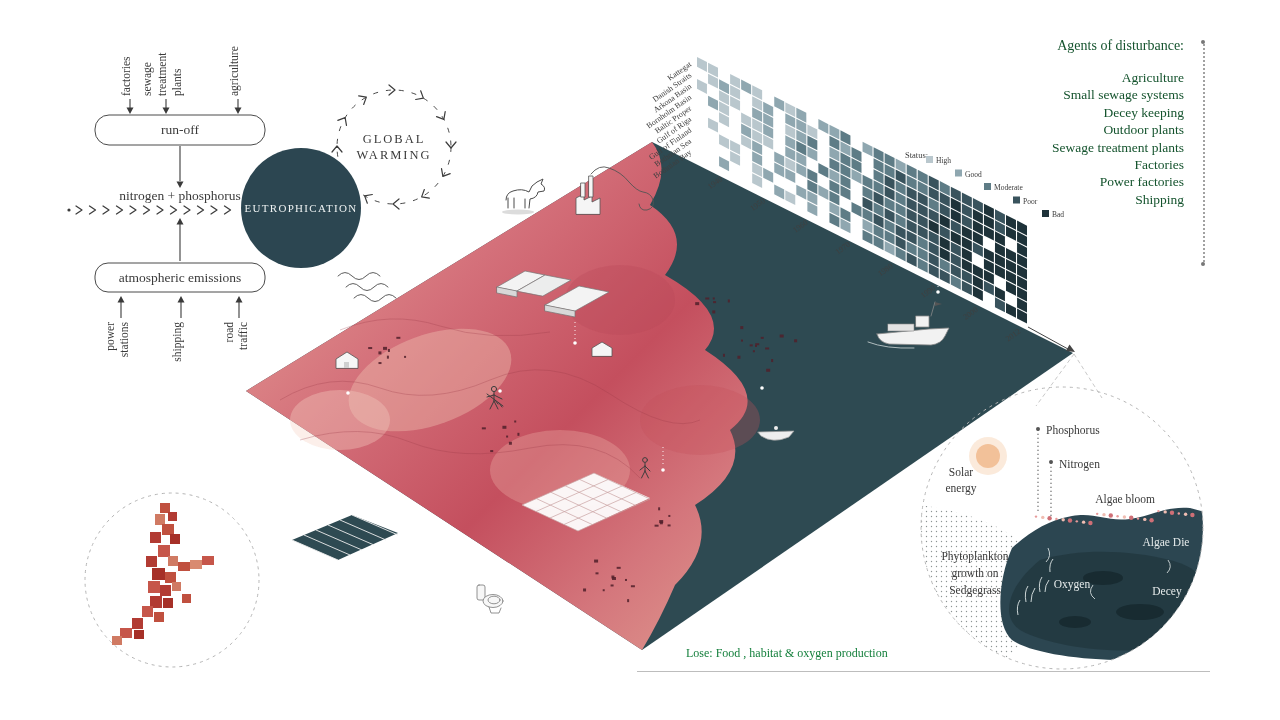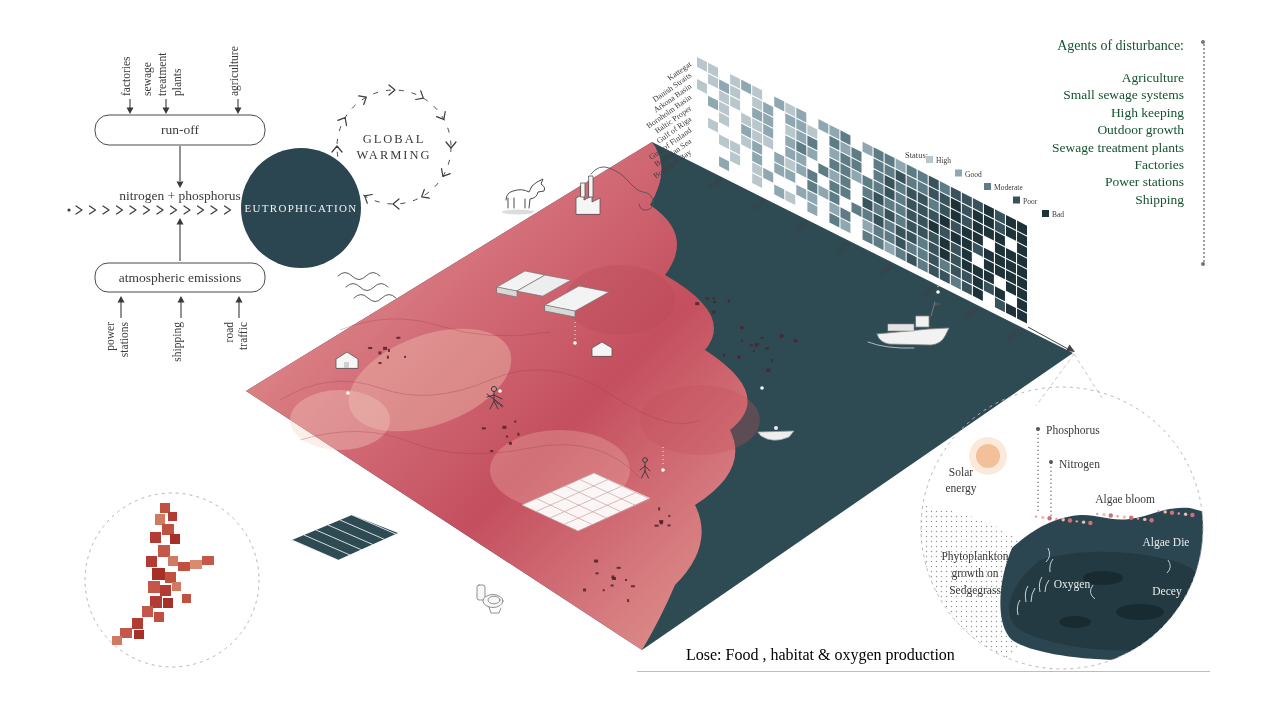--- a/index.html
+++ b/index.html
@@ -19,21 +19,21 @@
   .chev{fill:none;stroke:#3d3d3d;stroke-width:1.3;stroke-linecap:round;stroke-linejoin:round}
   .ringarrow{fill:none;stroke:#3c3c3c;stroke-width:1.2;stroke-linecap:round;stroke-linejoin:round}
   .arrowline{stroke:#3a3a3a;stroke-width:1.1}
   .arrowhead{fill:#3a3a3a}
   .gridline{stroke:#c9a2a2;stroke-width:0.7}
   .hatchline{stroke:#ececec;stroke-width:0.9}
   .illu{stroke-linecap:round;stroke-linejoin:round}
   .agents{position:absolute;top:38px;right:96px;width:230px;text-align:right;color:#14532d}
   .agents-title{font-size:14px;margin:0 0 15px 0}
   .agent-item{font-size:13.5px;line-height:17.4px}
-  .caption{position:absolute;left:686px;top:646px;font-size:16px;color:#000000}
+  .caption{position:absolute;left:686px;top:646px;font-size:12px;color:#15803d}
   .rule{position:absolute;left:637px;top:671px;width:573px;height:1px;background:#9a9a9a;opacity:.65}
   .dotline{position:absolute;left:1203px;top:44px;height:218px;border-left:2px dotted #8a8a8a;opacity:.8}
   .dot{position:absolute;width:4px;height:4px;border-radius:50%;background:#777}
 </style>
 </head>
 <body>
 
 <div class="canvas">
 
 <svg width="1280" height="720" viewBox="0 0 1280 720">
@@ -680,25 +680,25 @@
     <text class="cycle-label" x="975" y="577" text-anchor="middle">growth on</text>
     <text class="cycle-label" x="975" y="594" text-anchor="middle">Sedgegrass</text>
   </g>
 </svg>
 
 <div class="agents">
   <div class="agents-title">Agents of disturbance:</div>
   <div>
         <div class="agent-item">Agriculture</div>
         <div class="agent-item">Small sewage systems</div>
-        <div class="agent-item">High keeping</div>
-        <div class="agent-item">Outdoor growth</div>
+        <div class="agent-item">Decey keeping</div>
+        <div class="agent-item">Outdoor plants</div>
         <div class="agent-item">Sewage treatment plants</div>
         <div class="agent-item">Factories</div>
-        <div class="agent-item">Power stations</div>
+        <div class="agent-item">Power factories</div>
         <div class="agent-item">Shipping</div>
       </div>
 </div>
 <div class="dotline"></div>
 <div class="dot" style="left:1201px;top:40px"></div>
 <div class="dot" style="left:1201px;top:262px"></div>
 
 <div class="caption">Lose: Food , habitat &amp; oxygen production</div>
 <div class="rule"></div>
 

